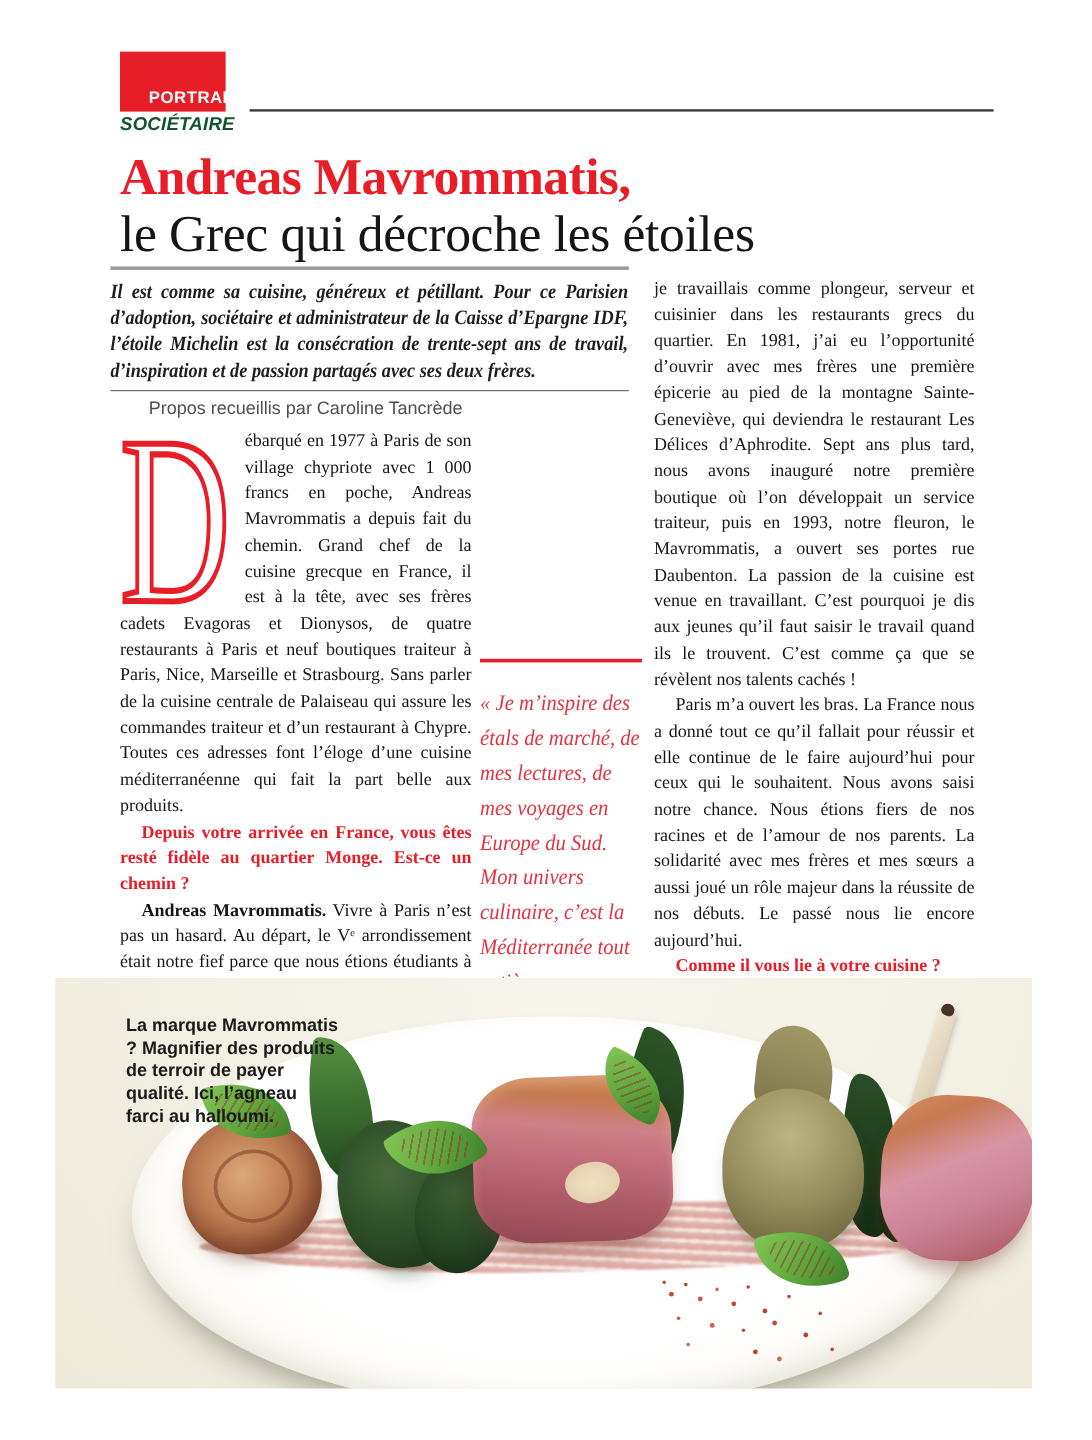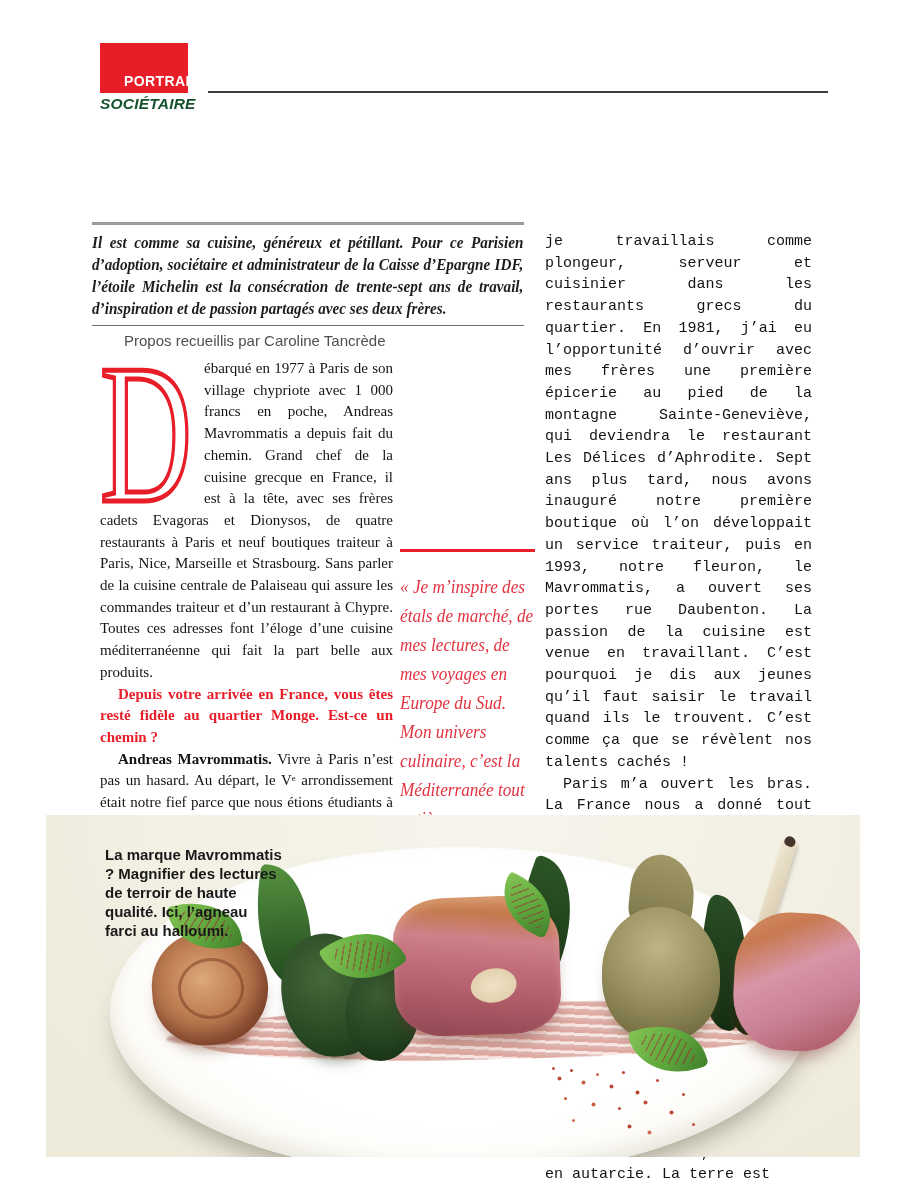--- a/index.html
+++ b/index.html
@@ -30,21 +30,21 @@
         font:italic 600 17px/22px "Liberation Serif",serif;color:#1d1d1d;text-align:justify;}
   .rule-thin{height:1px;background:#6e6e6e;}
   .byline{margin-top:6px;font:400 15px/18px "Liberation Sans",sans-serif;color:#4f4f4f;margin-left:32px;}
 
   
   .col{position:absolute;text-align:justify;font:400 15px/21.7px "Liberation Serif",serif;color:#141414;}
   .col p{margin:0;}
   .indent{text-indent:18px;}
   .q{color:var(--accent);font-weight:700;text-indent:18px;margin-top:11px;}
   .col1{left:100px;top:358px;width:293px;}
-  .col2{left:545px;top:231px;width:267px;font-family:Liberation Mono, monospace;}
+  .col2{left:545px;top:231px;width:267px;}
   .bold{font-weight:700;}
   .dropcap-svg{float:left;width:94px;height:142px;margin:4px 10px 0 0;}
 
   
   .pullquote{left:400px;top:549px;width:140px;}
   .pq-rule{width:135px;height:3px;background:var(--accent);}
   .pq-text{margin-top:21px;width:150px;transform:scaleX(.93);transform-origin:0 0;
            font:italic 400 18.5px/29px "Liberation Serif",serif;color:var(--quote-red);}
 
   
@@ -130,20 +130,24 @@
 <body>
 
 <div class="page">
 
   <div class="abs kicker">
     <span class="kicker-label">PORTRAIT</span>
   </div>
   <div class="abs top-rule"></div>
   <div class="abs section-label">SOCIÉTAIRE</div>
 
+  <div class="abs headline">
+    <div class="h-line1">Andreas Mavrommatis,</div>
+    <div class="h-line2">le Grec qui décroche les étoiles</div>
+  </div>
 
   <div class="abs leadwrap">
     <div class="rule-thick"></div>
     <div class="lead">Il est comme sa cuisine, généreux et pétillant. Pour ce Parisien d’adoption, sociétaire et administrateur de la Caisse d’Epargne IDF, l’étoile Michelin est la consécration de trente-sept ans de travail, d’inspiration et de passion partagés avec ses deux frères.</div>
     <div class="rule-thin"></div>
     <div class="byline">Propos recueillis par Caroline Tancrède</div>
   </div>
 
   <div class="col col1">
     <p>
@@ -162,21 +166,21 @@
 
   <div class="col col2">
     <p>je travaillais comme plongeur, serveur et cuisinier dans les restaurants grecs du quartier. En 1981, j’ai eu l’opportunité d’ouvrir avec mes frères une première épicerie au pied de la montagne Sainte-Geneviève, qui deviendra le restaurant Les Délices d’Aphrodite. Sept ans plus tard, nous avons inauguré notre première boutique où l’on développait un service traiteur, puis en 1993, notre fleuron, le Mavrommatis, a ouvert ses portes rue Daubenton. La passion de la cuisine est venue en travaillant. C’est pourquoi je dis aux jeunes qu’il faut saisir le travail quand ils le trouvent. C’est comme ça que se révèlent nos talents cachés !</p>
     <p class="indent">Paris m’a ouvert les bras. La France nous a donné tout ce qu’il fallait pour réussir et elle continue de le faire aujourd’hui pour ceux qui le souhaitent. Nous avons saisi notre chance. Nous étions fiers de nos racines et de l’amour de nos parents. La solidarité avec mes frères et mes sœurs a aussi joué un rôle majeur dans la réussite de nos débuts. Le passé nous lie encore aujourd’hui.</p>
     <p class="q">Comme il vous lie à votre cuisine ?</p>
     <p class="indent">Dans mon village niché à 900 m d’altitude, on vivait en autarcie. La terre est</p>
   </div>
 
   <div class="abs photo">
     <div class="plate"></div>
-    <div class="caption">La marque Mavrommatis ? Magnifier des lectures de terroir de haute qualité. Ici, l’agneau farci au halloumi.</div>
+    <div class="caption">La marque Mavrommatis ? Magnifier des produits de terroir de payer qualité. Ici, l’agneau farci au halloumi.</div>
 
     <div class="sauce"></div>
     <div class="drip"></div>
     <div class="specks"></div>
 
     <div class="backleaf leaf-back-left"></div>
     <div class="backleaf leaf-back-loin"></div>
     <div class="backleaf leaf-mintA"></div>
     <div class="backleaf leaf-mintB"></div>
     <div class="bone"></div>

